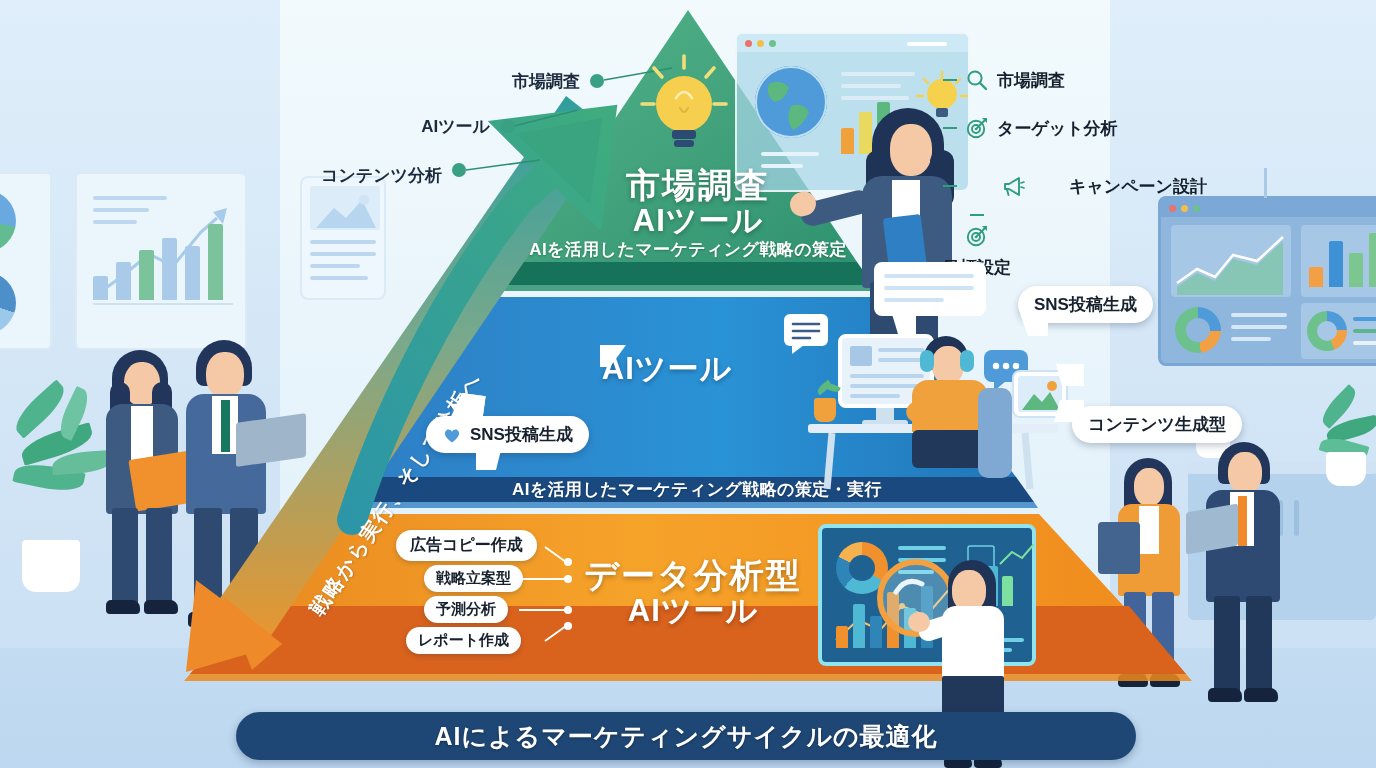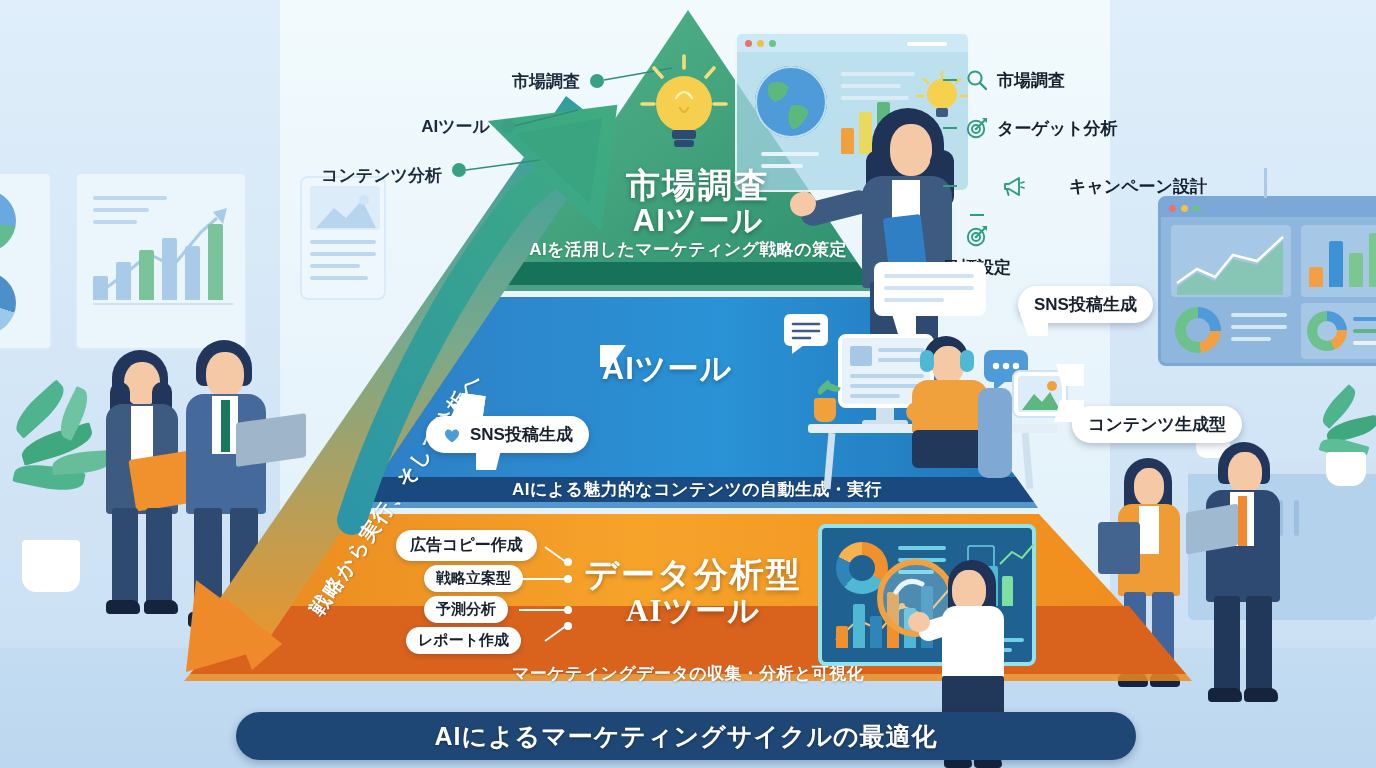--- a/index.html
+++ b/index.html
@@ -501,27 +501,26 @@
 
   <div class="tier-title" style="left:588px; top:166px; width:220px;">
     <span class="l1">市場調査</span>
     <span class="l2">AIツール</span>
   </div>
   <div class="tier-sub" style="left:468px; top:238px; width:440px;">AIを活用したマーケティング戦略の策定</div>
 
   <div class="tier-title" style="left:512px; top:352px; width:310px;">
     <span class="l2">AIツール</span>
   </div>
-  <div class="tier-sub" style="left:457px; top:478px; width:480px;">AIによる魅力的なコンテンツの自動生成・実行</div>
-
-  <div class="tier-title" style="left:578px; top:556px; width:230px;font-family:Liberation Serif, serif;">
+  <div class="tier-sub" style="left:457px; top:478px; width:480px;">AIを活用したマーケティング戦略の策定・実行</div>
+
+  <div class="tier-title" style="left:578px; top:556px; width:230px;">
     <span class="l1">データ分析型</span>
     <span class="l2">AIツール</span>
   </div>
-  <div class="tier-sub" style="left:448px; top:662px; width:480px;">マーケティングデータの収集・分析と可視化</div>
 
   <div class="tail" style="left:600px; top:345px; border-left:10px solid #ffffff; border-right:16px solid transparent; border-top:22px solid #ffffff; border-bottom:0;"></div>
 
   <div class="bubble" style="left:426px; top:416px;">
     <span style="width:20px;height:20px;display:inline-block;">
       <svg viewBox="0 0 24 24" width="20" height="20">
           <path d="M12,21 C4,15 2,10.5 4.6,7.2 C6.8,4.5 10.3,5.2 12,8 C13.7,5.2 17.2,4.5 19.4,7.2 C22,10.5 20,15 12,21Z" fill="#4f9ad8"></path>
         </svg>
     </span>
     <span>SNS投稿生成</span>

